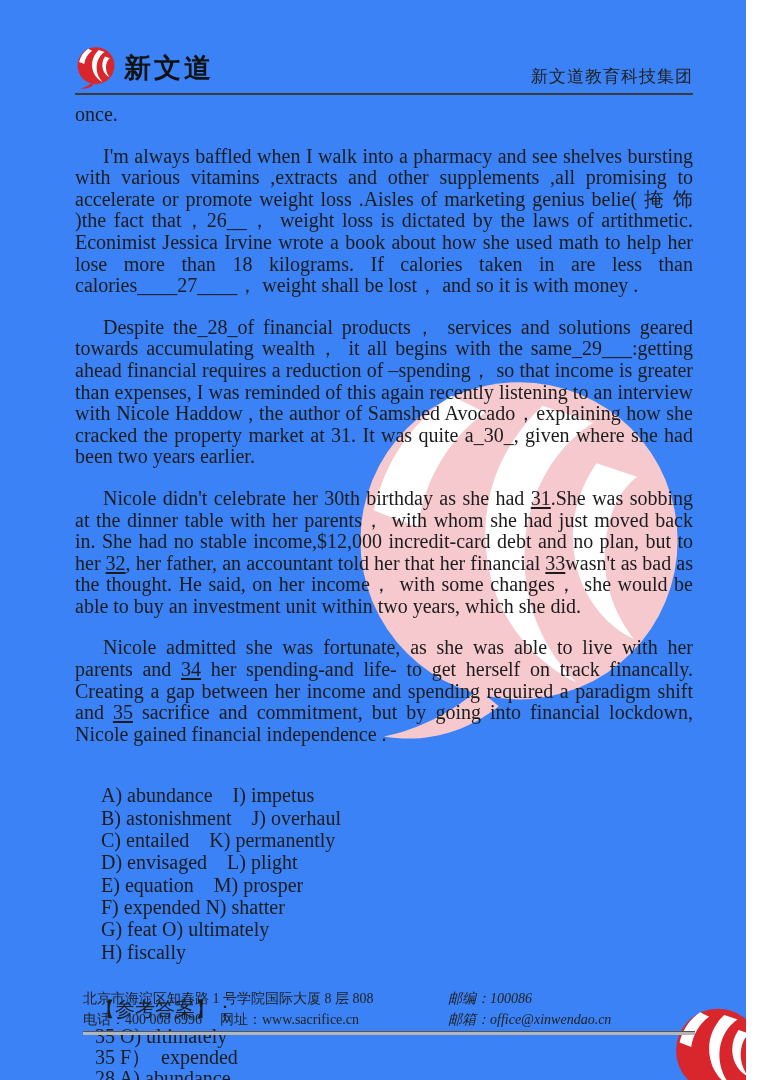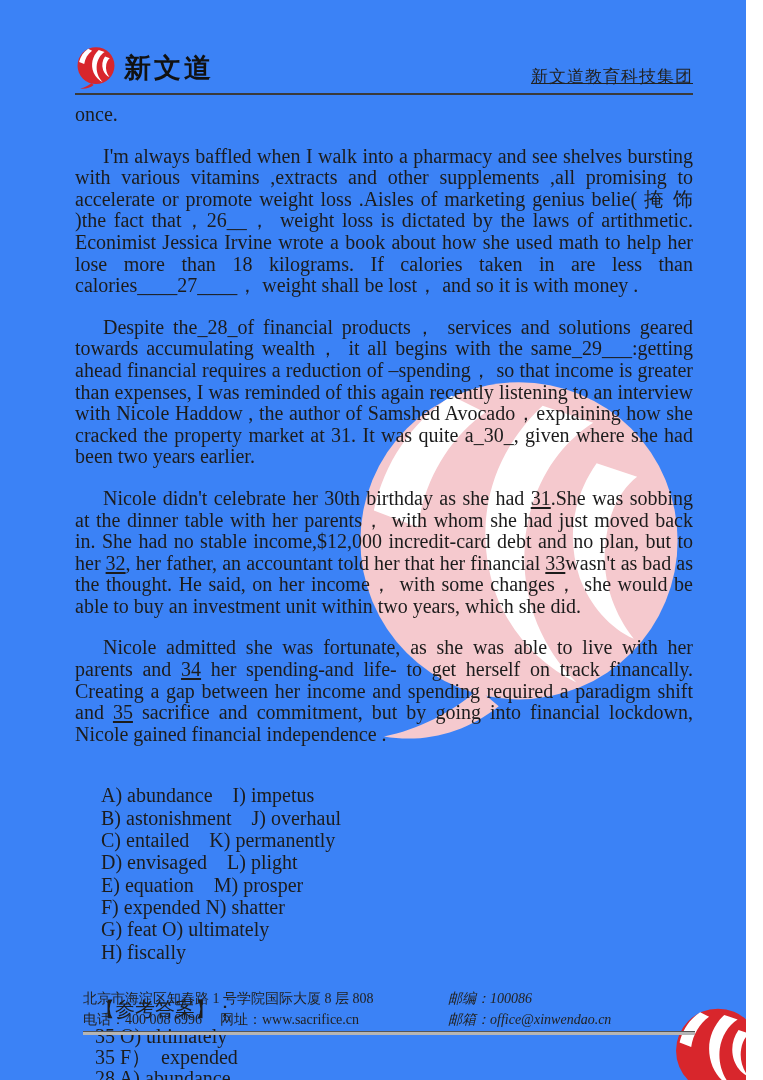--- a/index.html
+++ b/index.html
@@ -24,21 +24,21 @@
   
   .content{position:relative;z-index:1;padding:46px 53px 0 75px;}
   header{display:flex;justify-content:space-between;align-items:flex-end;}
   .brand{display:flex;align-items:center;gap:7px;}
   .logo-icon{width:42px;height:44px;color:#d8262c;display:inline-block;}
   .logo-icon svg{width:100%;height:100%;}
   .logo-text{
     font-family:"Liberation Sans","DejaVu Sans",sans-serif;
     font-weight:700;font-size:27px;letter-spacing:3px;color:#111;
   }
-  .company{font-size:17px;color:#222;letter-spacing:1px;padding-bottom:2px;text-decoration:underline;}
+  .company{font-size:17px;color:#222;letter-spacing:1px;padding-bottom:2px;}
   .header-rule{border-bottom:2px solid #3a3a3a;margin-top:3px;}
   
   main{font-size:20px;line-height:21.6px;text-align:justify;}
   .frag{margin:9px 0 0 0;}
   .para{margin:20px 0 0 0;text-indent:28px;}
   .para u{text-decoration:underline;text-underline-offset:2px;}
   .word-bank{margin-top:39px;padding-left:26px;line-height:22.3px;}
   .wb-line{white-space:pre-wrap;}
   .answers{margin-top:36px;padding-left:20px;line-height:21px;}
   .ans-title{margin-bottom:6px;}

